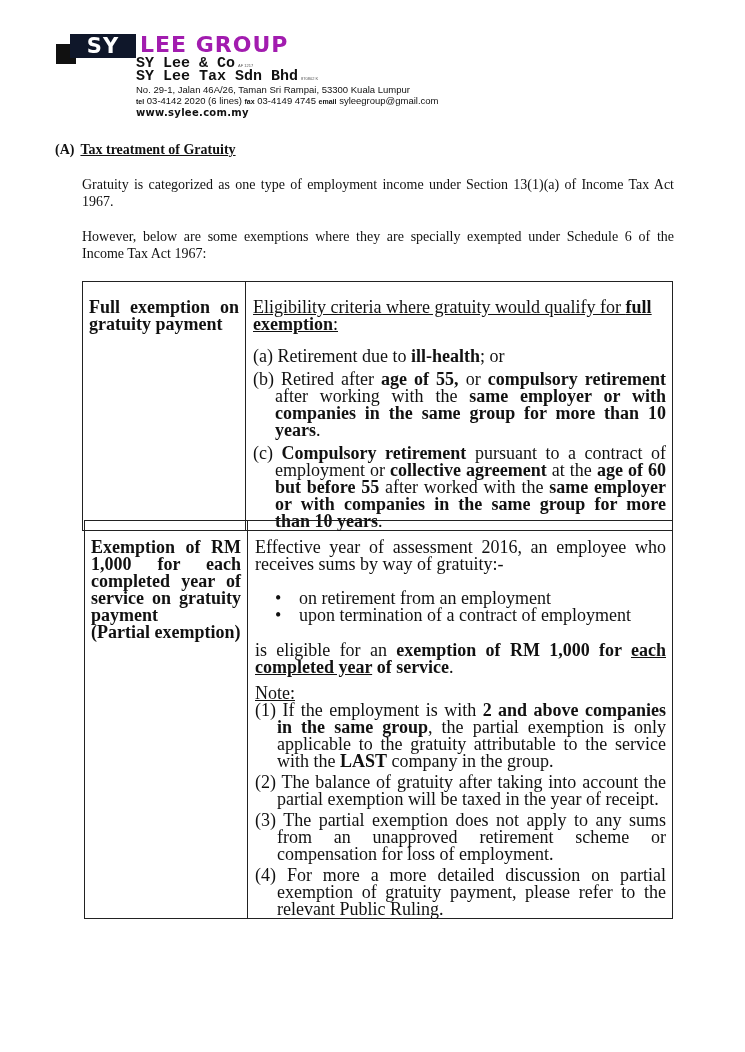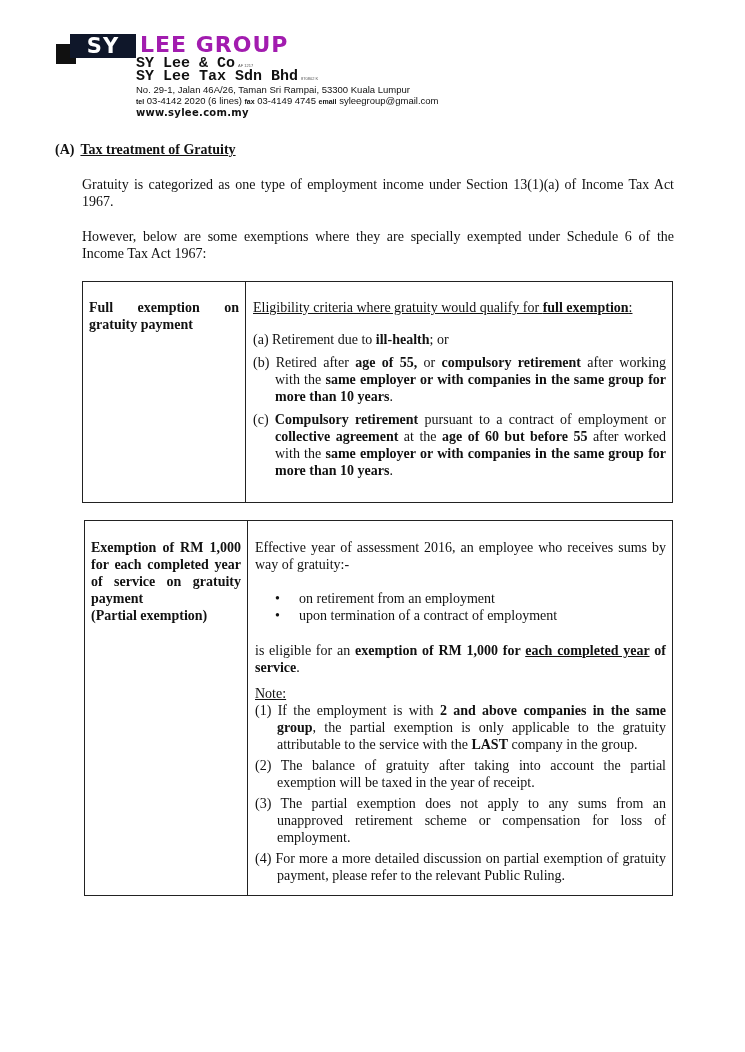--- a/index.html
+++ b/index.html
@@ -16,21 +16,21 @@
              font-size: 9.5px; line-height: 11px; white-space: nowrap; color: #111; }
   .contact .b { font-weight: bold; font-family: Liberation Mono, monospace; font-size: 15px; }
   .contact .reg { font-size: 4px; color: #555; margin-left: 3px; }
   .contact .lbl { font-weight: bold; font-size: 7px; }
   .contact .web { font-weight: bold; font-family: "DejaVu Sans", sans-serif; font-size: 10px; letter-spacing: 0.3px; }
 
   .section-title { position: absolute; left: 55px; top: 142px; font-size: 14px; font-weight: bold; }
   .section-title .t { text-decoration: underline; margin-left: 6px; }
   .para { position: absolute; left: 82px; width: 592px; font-size: 14px; line-height: 17px; text-align: justify; }
 
-  table.ex { position: absolute; border-collapse: collapse; font-size: 14px; line-height: 17px; }
+  table.ex { position: absolute; border-collapse: collapse; font-size: 18px; line-height: 17px; }
   table.ex td { border: 1.3px solid #222; vertical-align: top; }
   .lcell { font-weight: bold; text-align: justify; text-align-last: left; }
   .just { text-align: justify; }
   .hang { padding-left: 22px; text-indent: -22px; text-align: justify; margin: 0; }
   .hang2 { padding-left: 22px; text-indent: -22px; text-align: justify; margin: 0; }
   .u { text-decoration: underline; }
   b { font-weight: bold; }
   ul.bul { margin: 0; padding-left: 44px; list-style: none; }
   ul.bul li { position: relative; }
   ul.bul li::before { content: "•"; position: absolute; left: -24px; }

